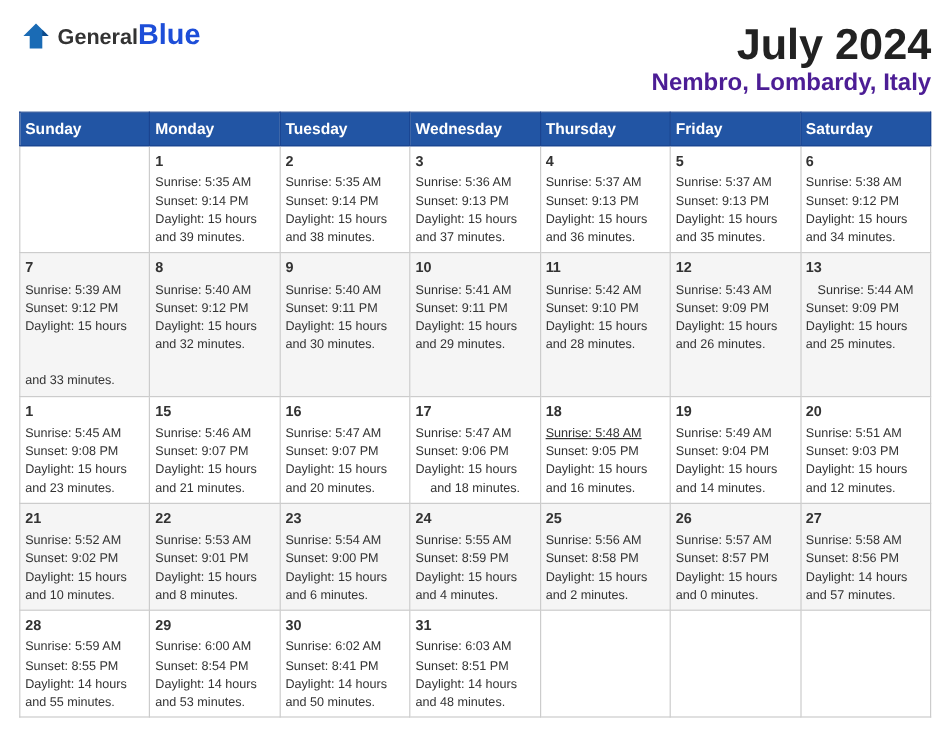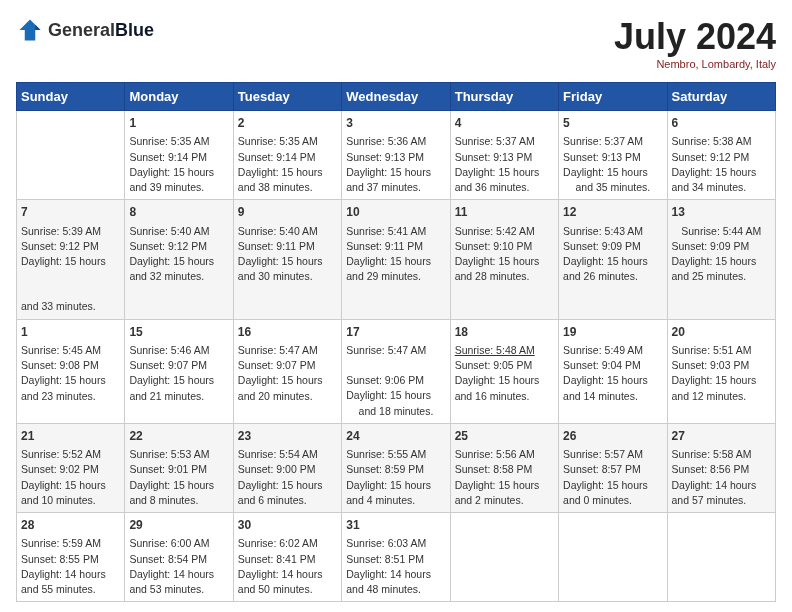--- a/index.html
+++ b/index.html
@@ -20,39 +20,40 @@
       display: flex;
       align-items: center;
       gap: 4px;
     }
     .logo-text-general {
       font-size: 18px;
       font-weight: bold;
       color: #333;
     }
     .logo-text-blue {
-      font-size: 18px;
-      font-weight: bold;
-      color: #0f172a;
+      font-size: 24px;
+      font-weight: bold;
+      color: #1d4ed8;
     }
     .logo-icon {
       width: 28px;
       height: 28px;
     }
     .title-area {
       text-align: right;
     }
     .month-year {
       font-size: 36px;
       font-weight: bold;
       color: #222;
     }
     .location {
-      font-size: 11px;
-      color: #7f1d1d;
+      font-size: 20px;
+      color: #4c1d95;
+      font-weight: bold;
     }
     table {
       width: 100%;
       border-collapse: collapse;
       font-size: 11px;
     }
     thead tr th {
       background-color: #2255a4;
       color: #fff;
       padding: 6px 4px;
@@ -149,21 +150,21 @@
           <span style="display: block;">Sunrise: 5:37 AM</span>
           <span style="display: block;">Sunset: 9:13 PM</span>
           <span style="display: block;">Daylight: 15 hours</span>
           <span style="display: block;">and 36 minutes.</span>
         </td>
         <td>
           <span class="day-num">5</span>
           <span style="display: block;">Sunrise: 5:37 AM</span>
           <span style="display: block;">Sunset: 9:13 PM</span>
           <span style="display: block;">Daylight: 15 hours</span>
-          <span style="display: block; text-align: center;">and 35 minutes.</span>
+          <span style="display: block;">and 35 minutes.</span>
         </td>
         <td>
           <span class="day-num">6</span>
           <span style="display: block;">Sunrise: 5:38 AM</span>
           <span style="display: block;">Sunset: 9:12 PM</span>
           <span style="display: block;">Daylight: 15 hours</span>
           <span style="display: block;">and 34 minutes.</span>
         </td>
       </tr>
       <tr>
@@ -235,21 +236,21 @@
         <td>
           <span class="day-num">16</span>
           <span style="display: block;">Sunrise: 5:47 AM</span>
           <span style="display: block;">Sunset: 9:07 PM</span>
           <span style="display: block;">Daylight: 15 hours</span>
           <span style="display: block;">and 20 minutes.</span>
         </td>
         <td>
           <span class="day-num">17</span>
           <span style="display: block;">Sunrise: 5:47 AM</span>
-          <span style="display: block; margin-top: 15px;">Sunset: 9:06 PM</span>
+          <span style="display: block;">Sunset: 9:06 PM</span>
           <span style="display: block;">Daylight: 15 hours</span>
           <span style="display: block; text-align: center;">and 18 minutes.</span>
         </td>
         <td>
           <span class="day-num">18</span>
           <span style="display: block; text-decoration: underline;">Sunrise: 5:48 AM</span>
           <span style="display: block;">Sunset: 9:05 PM</span>
           <span style="display: block;">Daylight: 15 hours</span>
           <span style="display: block;">and 16 minutes.</span>
         </td>

